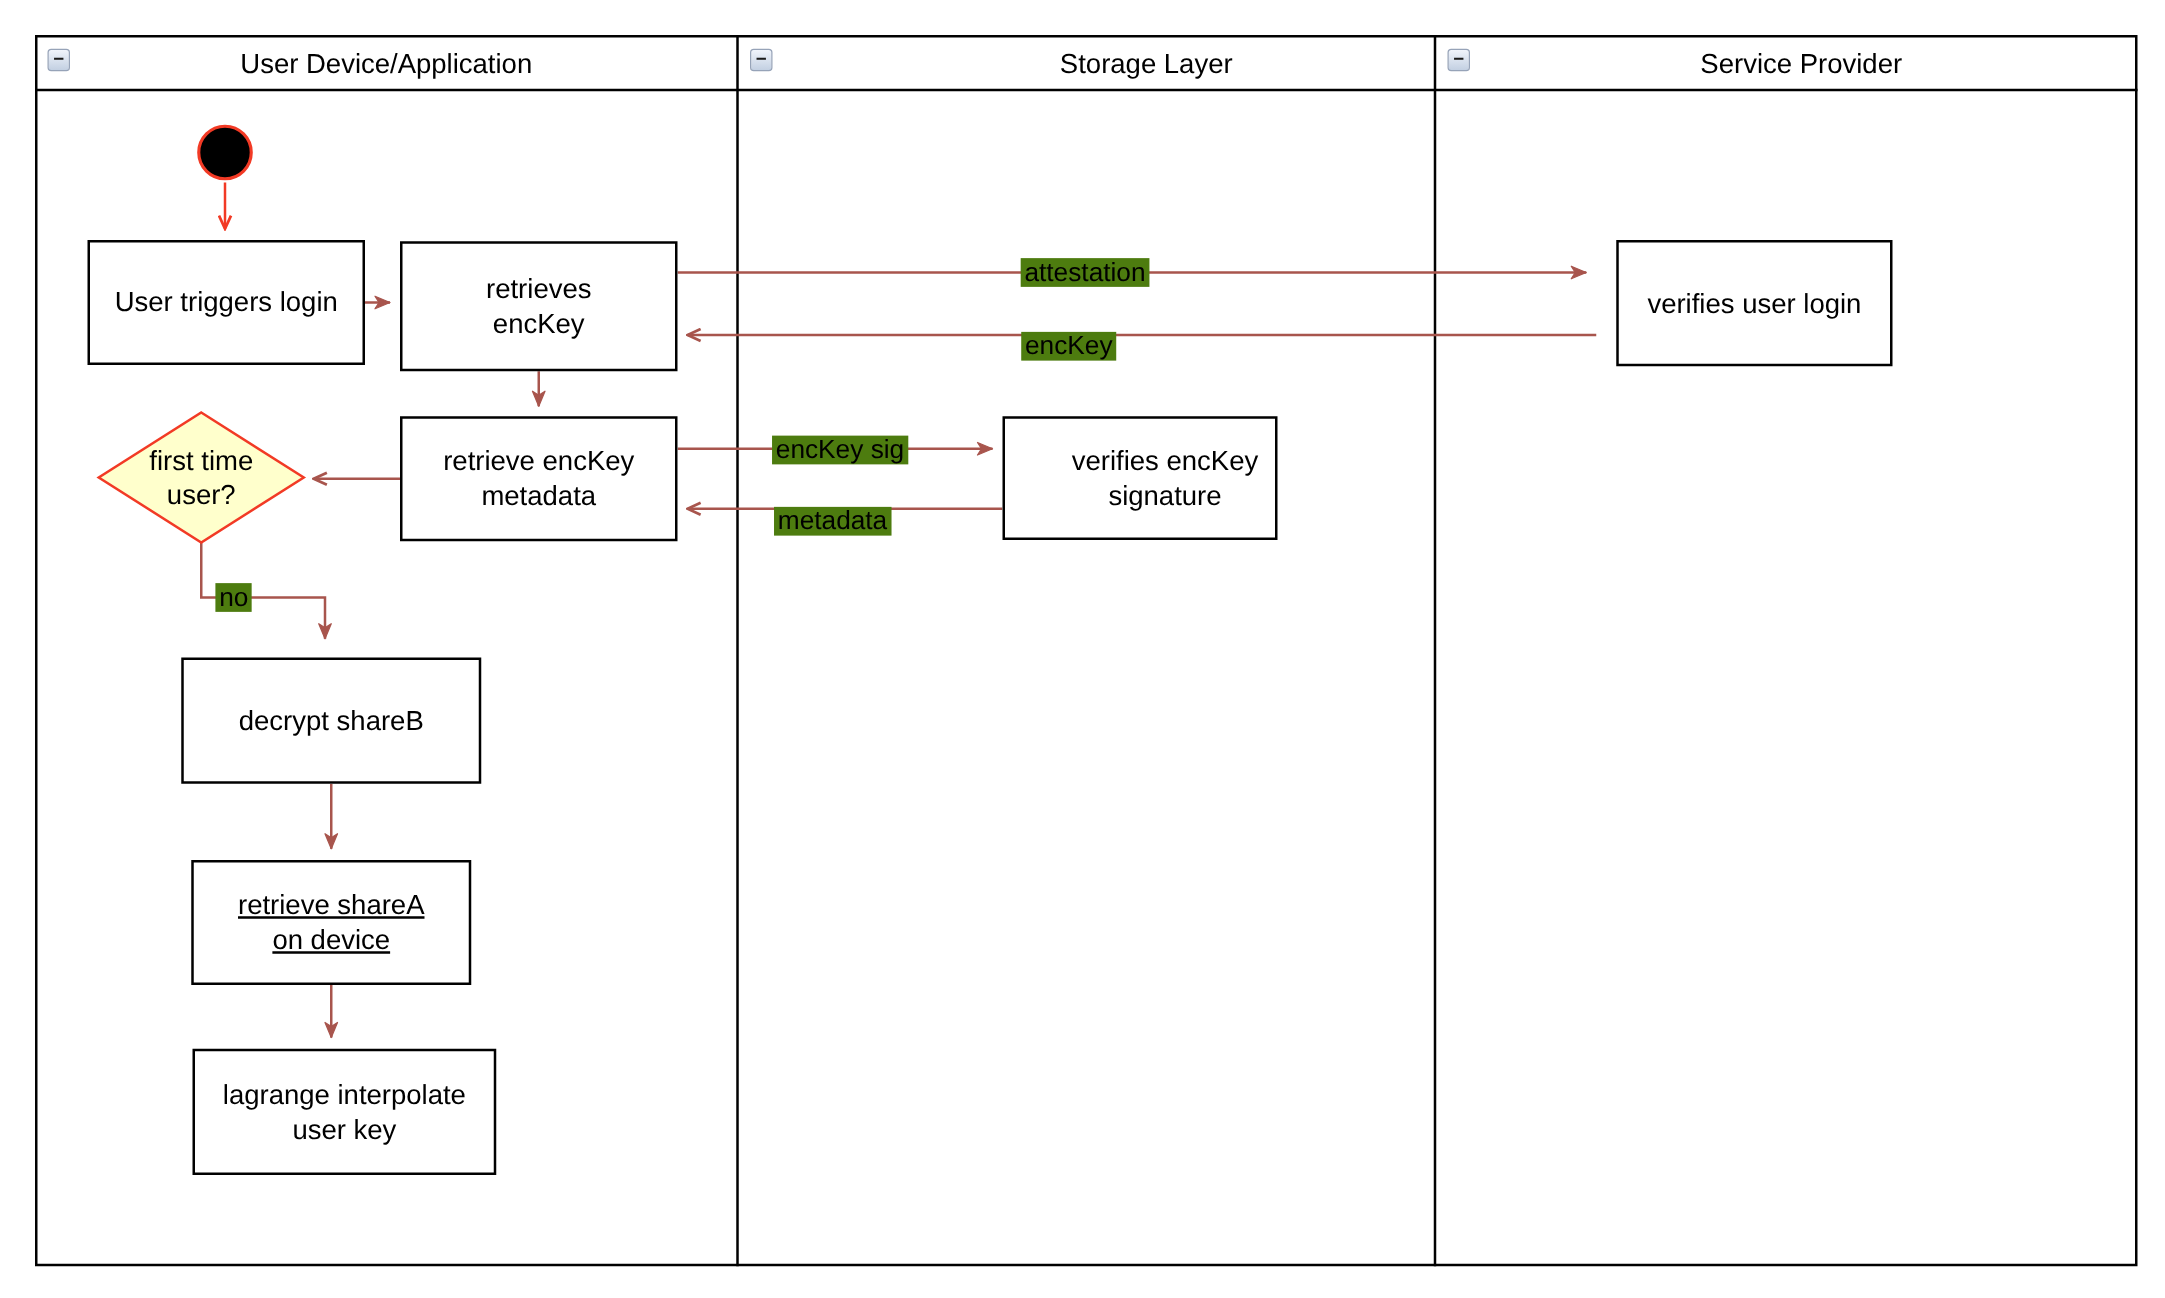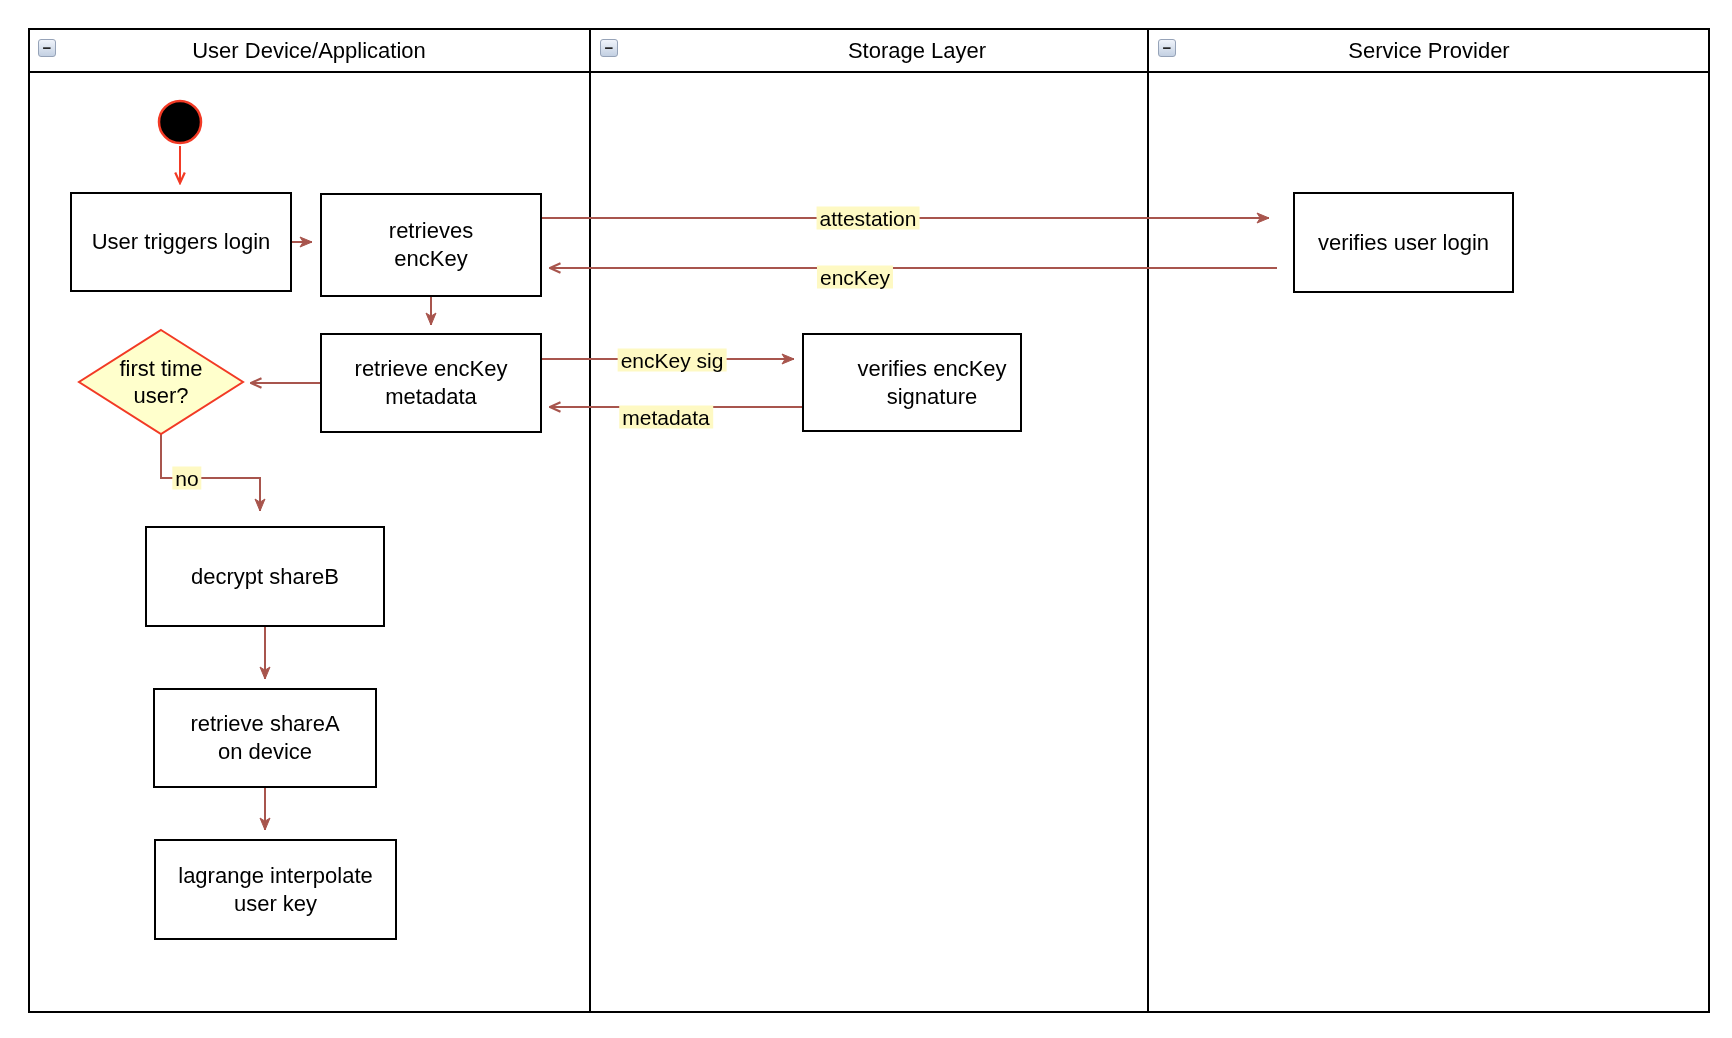--- a/index.html
+++ b/index.html
@@ -14,35 +14,35 @@
   .collapse-btn{width:18px;height:18px;box-sizing:border-box;border:1px solid #96a3b8;border-radius:3px;
                 background:linear-gradient(#f0f4fb,#c3d0e2);display:flex;align-items:center;justify-content:center;
                 cursor:pointer;}
   .collapse-btn span{font-size:15px;font-weight:bold;color:#1a1a1a;line-height:1;margin-top:-2px;}
   
   .node{border:2px solid #000;background:#fff;box-sizing:border-box;display:flex;align-items:center;justify-content:center;
         text-align:center;font-size:22px;line-height:28px;white-space:pre-line;}
   .diamond-label{display:flex;align-items:center;justify-content:center;text-align:center;
                  font-size:22px;line-height:27px;white-space:pre-line;}
   
-  .edge-label{background:#fef9c3;font-size:21px;line-height:23px;padding:0 3px;white-space:nowrap;
+  .edge-label{background:#4d7c0f;font-size:21px;line-height:23px;padding:0 3px;white-space:nowrap;
               transform:translate(-50%,-50%);}
   svg.edges{left:0;top:0;pointer-events:none;}
 </style>
 </head>
 <body>
 
 <div class="abs pool-outline"></div>
 <div class="abs header-rule"></div>
 <div class="abs lane-sep" style="left:589px;"></div>
 <div class="abs lane-sep" style="left:1147px;"></div>
 
 <div class="abs lane-title" style="left:28px;width:562px;">User Device/Application</div>
 <div class="abs lane-title" style="left:590px;width:558px;padding-left:48px;">Storage Layer</div>
-<div class="abs lane-title" style="left:1148px;width:562px;">Service Provider</div>
+<div class="abs lane-title" style="left:1148px;width:562px;padding-left:12px;">Service Provider</div>
 
 <div class="abs collapse-btn" style="left:38px;top:39px;">
   <span>−</span>
 </div>
 <div class="abs collapse-btn" style="left:600px;top:39px;">
   <span>−</span>
 </div>
 <div class="abs collapse-btn" style="left:1158px;top:39px;">
   <span>−</span>
 </div>
@@ -98,21 +98,21 @@
 metadata</div>
 
 <div class="abs node" style="left:802px;top:333px;width:220px;height:99px;padding-left:40px;">verifies encKey
 signature</div>
 
 <div class="abs diamond-label" style="left:81px;top:331px;width:160px;height:102px;">first time
 user?</div>
 
 <div class="abs node" style="left:145px;top:526px;width:240px;height:101px;">decrypt shareB</div>
 
-<div class="abs node" style="left:153px;top:688px;width:224px;height:100px;">retrieve shareA
+<div class="abs node" style="left:153px;top:688px;width:224px;height:100px;text-decoration:underline;">retrieve shareA
 on device</div>
 
 <div class="abs node" style="left:154px;top:839px;width:243px;height:101px;">lagrange interpolate
 user key</div>
 
 <div class="abs edge-label" style="left:868px;top:218px;">attestation</div>
 <div class="abs edge-label" style="left:855px;top:277px;">encKey</div>
 <div class="abs edge-label" style="left:672px;top:360px;">encKey sig</div>
 <div class="abs edge-label" style="left:666px;top:417px;">metadata</div>
 <div class="abs edge-label" style="left:187px;top:478px;">no</div>

